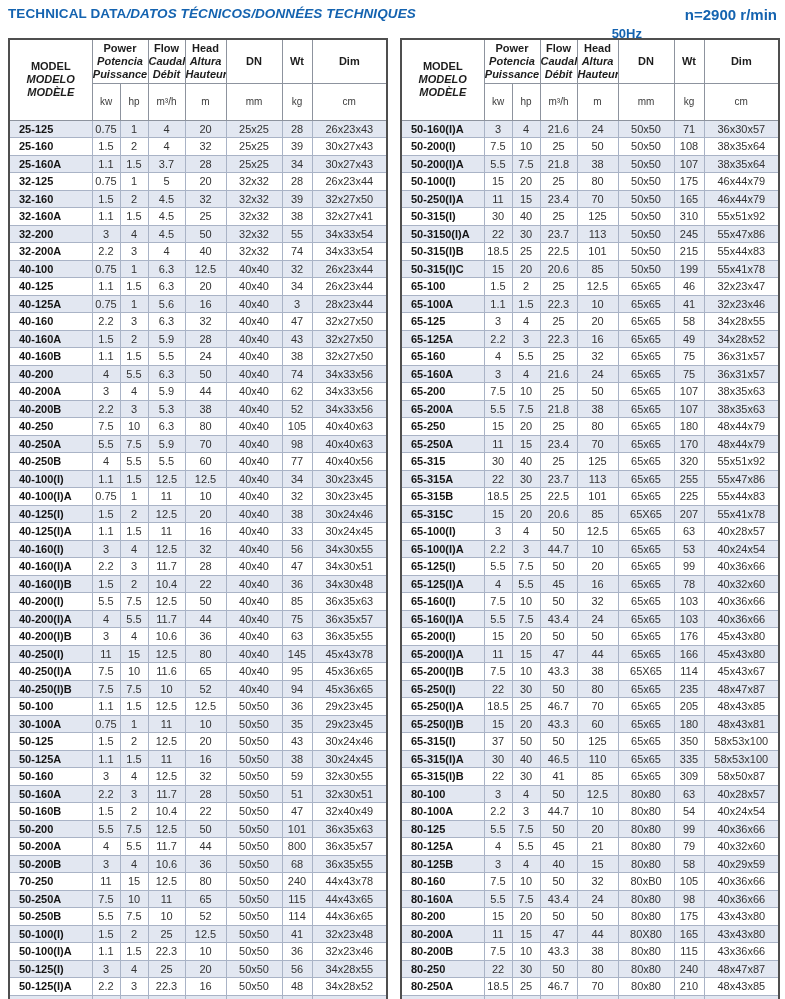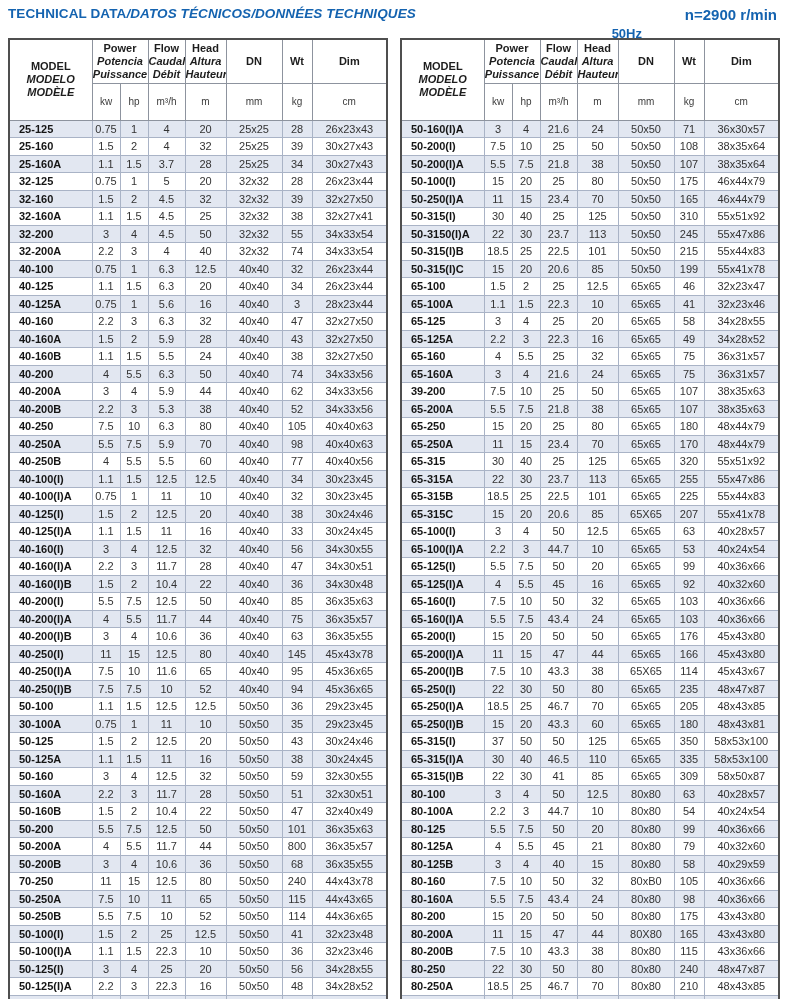--- a/index.html
+++ b/index.html
@@ -823,21 +823,21 @@
           <td class="model">65-160A</td>
           <td>3</td>
           <td>4</td>
           <td>21.6</td>
           <td>24</td>
           <td>65x65</td>
           <td>75</td>
           <td>36x31x57</td>
         </tr>
         <tr>
-          <td class="model">39-200</td>
+          <td class="model">65-200</td>
           <td>7.5</td>
           <td>10</td>
           <td>25</td>
           <td>50</td>
           <td>65x65</td>
           <td>107</td>
           <td>38x35x63</td>
         </tr>
         <tr>
           <td class="model">65-200A</td>
@@ -939,21 +939,21 @@
           <td>99</td>
           <td>40x36x66</td>
         </tr>
         <tr>
           <td class="model">65-125(I)A</td>
           <td>4</td>
           <td>5.5</td>
           <td>45</td>
           <td>16</td>
           <td>65x65</td>
-          <td>92</td>
+          <td>78</td>
           <td>40x32x60</td>
         </tr>
         <tr>
           <td class="model">65-160(I)</td>
           <td>7.5</td>
           <td>10</td>
           <td>50</td>
           <td>32</td>
           <td>65x65</td>
           <td>103</td>

